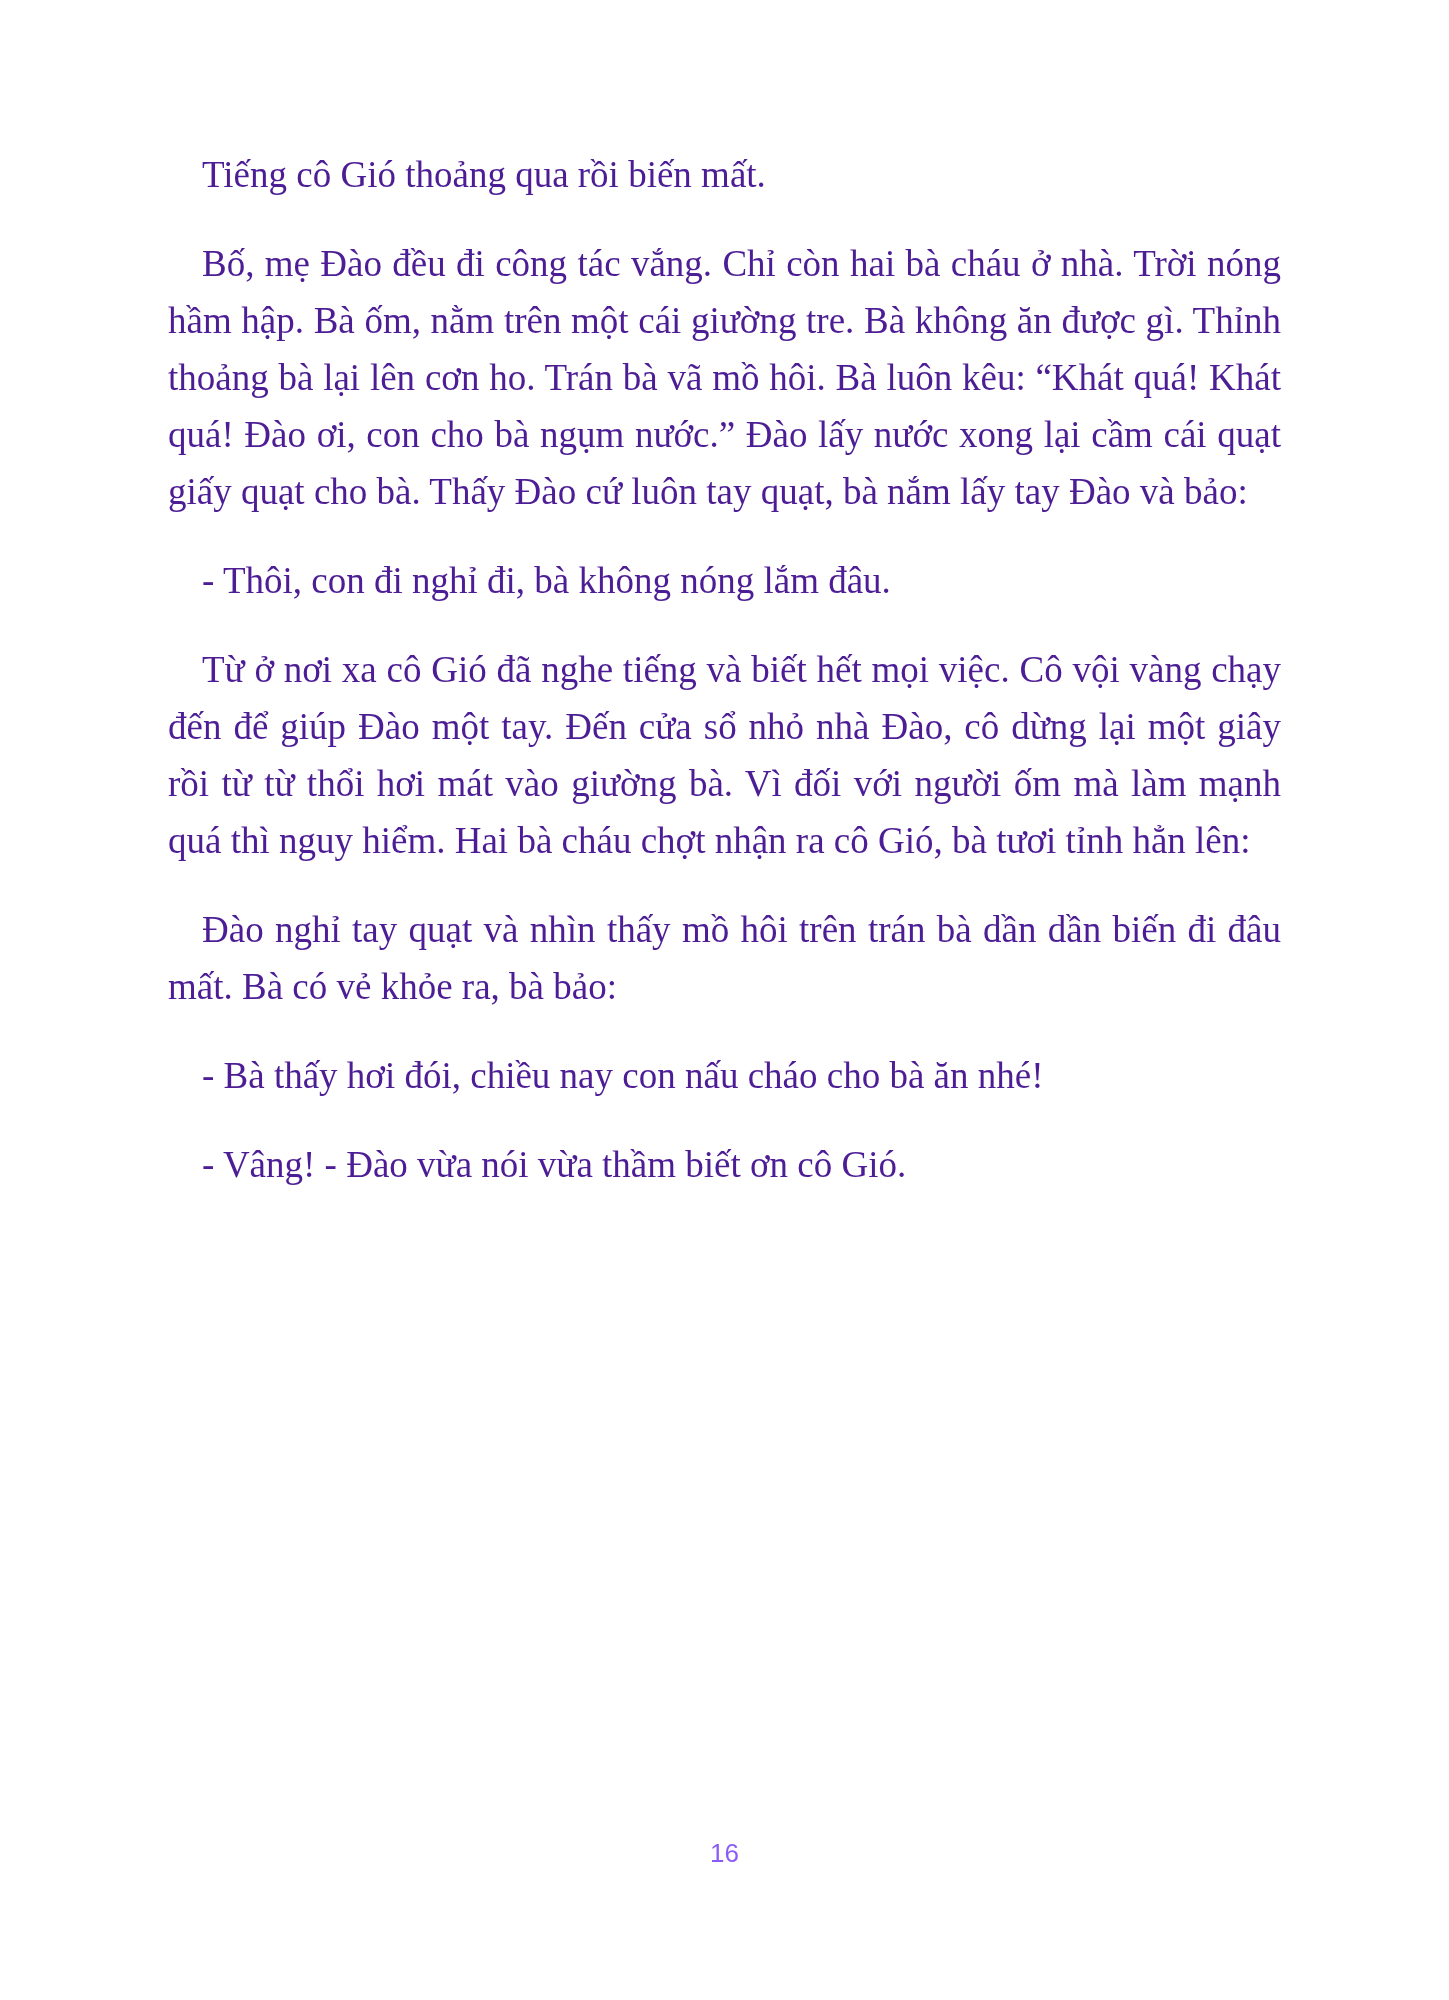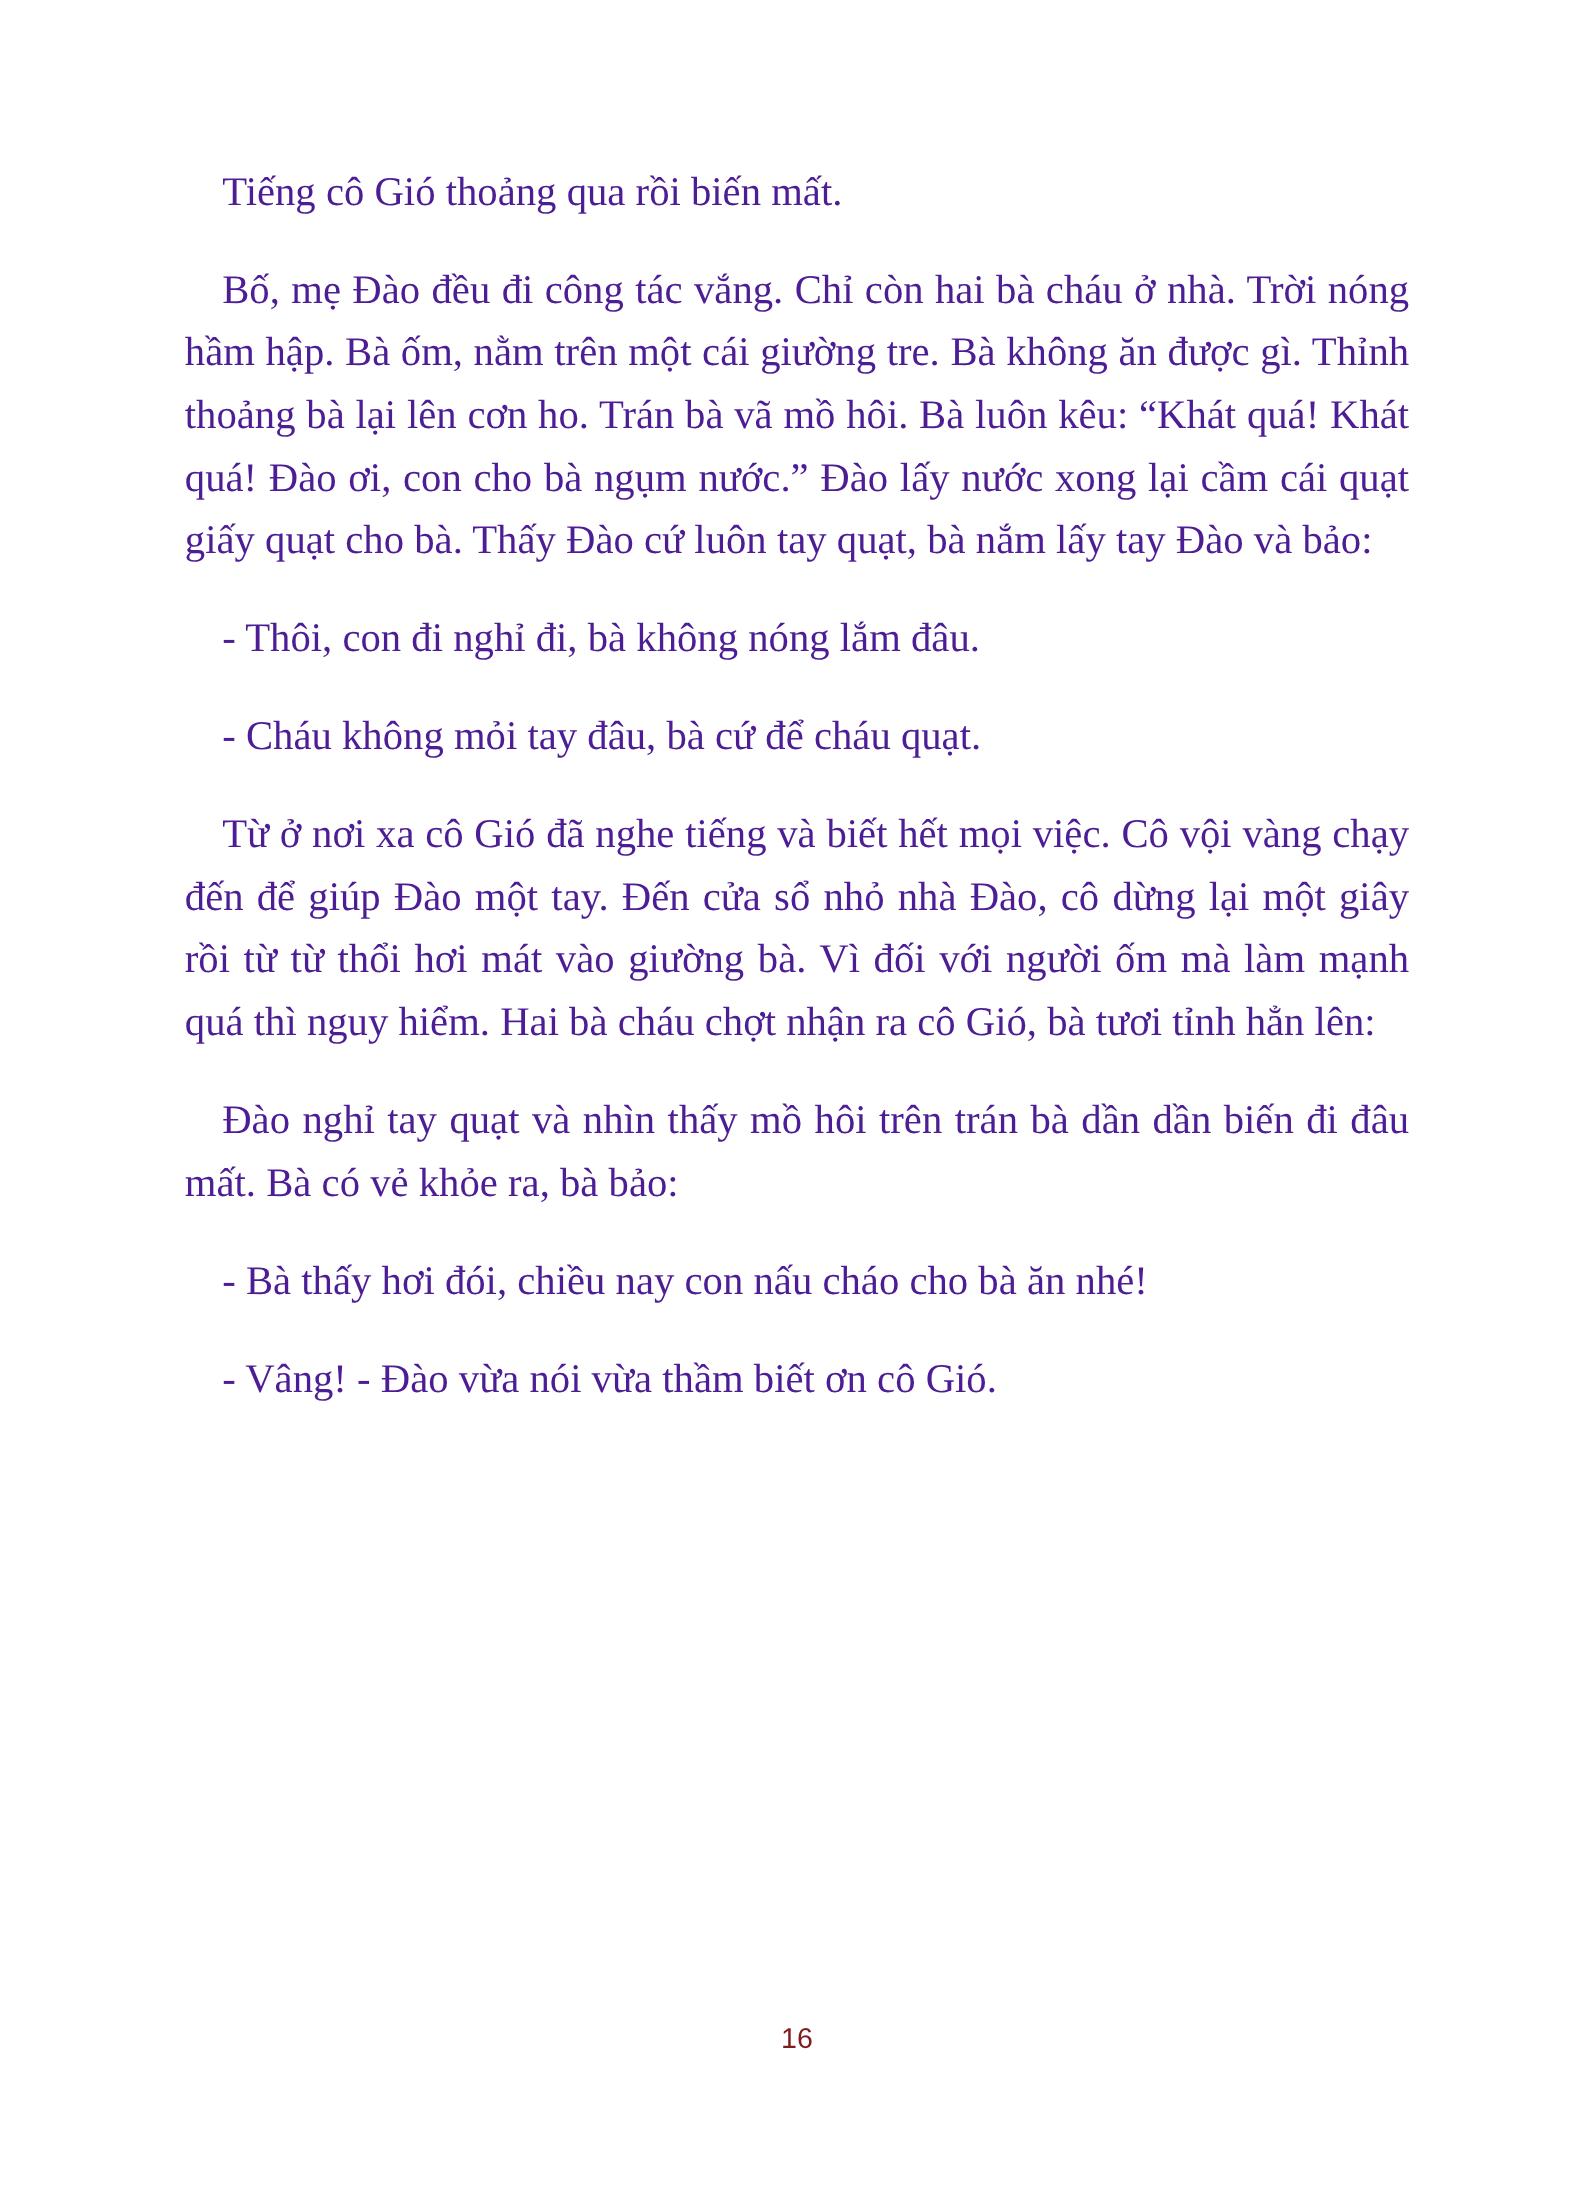--- a/index.html
+++ b/index.html
@@ -38,31 +38,30 @@
     margin-top: 32px;
   }
   .page-number {
     position: absolute;
     top: 1838px;
     left: 0;
     width: 100%;
     text-align: center;
     font-family: "Liberation Sans", "DejaVu Sans", sans-serif;
     font-size: 26px;
-    color: #7f1d1d;
+    color: #8b5cf6;
   }
 </style>
 </head>
 <body>
 
 <div class="page">
   <div class="text-block" id="paragraphs">
       <p>Tiếng cô Gió thoảng qua rồi biến mất.</p>
       <p>Bố, mẹ Đào đều đi công tác vắng. Chỉ còn hai bà cháu ở nhà. Trời nóng hầm hập. Bà ốm, nằm trên một cái giường tre. Bà không ăn được gì. Thỉnh thoảng bà lại lên cơn ho. Trán bà vã mồ hôi. Bà luôn kêu: “Khát quá! Khát quá! Đào ơi, con cho bà ngụm nước.” Đào lấy nước xong lại cầm cái quạt giấy quạt cho bà. Thấy Đào cứ luôn tay quạt, bà nắm lấy tay Đào và bảo:</p>
       <p>- Thôi, con đi nghỉ đi, bà không nóng lắm đâu.</p>
-      <p>- Cháu không mỏi tay đâu, bà cứ để cháu quạt.</p>
       <p>Từ ở nơi xa cô Gió đã nghe tiếng và biết hết mọi việc. Cô vội vàng chạy đến để giúp Đào một tay. Đến cửa sổ nhỏ nhà Đào, cô dừng lại một giây rồi từ từ thổi hơi mát vào giường bà. Vì đối với người ốm mà làm mạnh quá thì nguy hiểm. Hai bà cháu chợt nhận ra cô Gió, bà tươi tỉnh hẳn lên:</p>
       <p>Đào nghỉ tay quạt và nhìn thấy mồ hôi trên trán bà dần dần biến đi đâu mất. Bà có vẻ khỏe ra, bà bảo:</p>
       <p>- Bà thấy hơi đói, chiều nay con nấu cháo cho bà ăn nhé!</p>
       <p>- Vâng! - Đào vừa nói vừa thầm biết ơn cô Gió.</p>
     </div>
   <div class="page-number">16</div>
 </div>
 
 </body></html>

